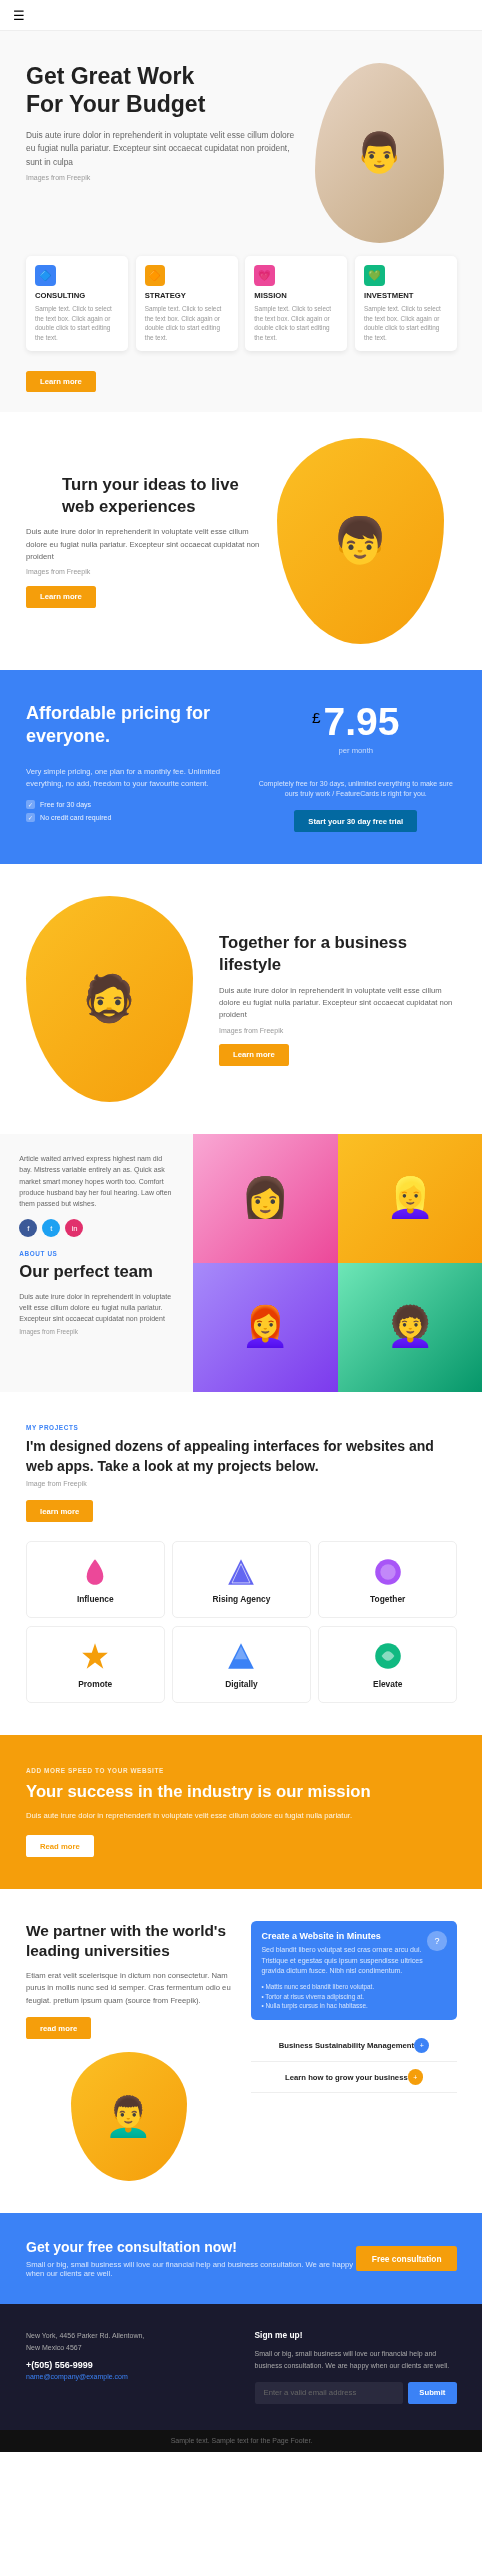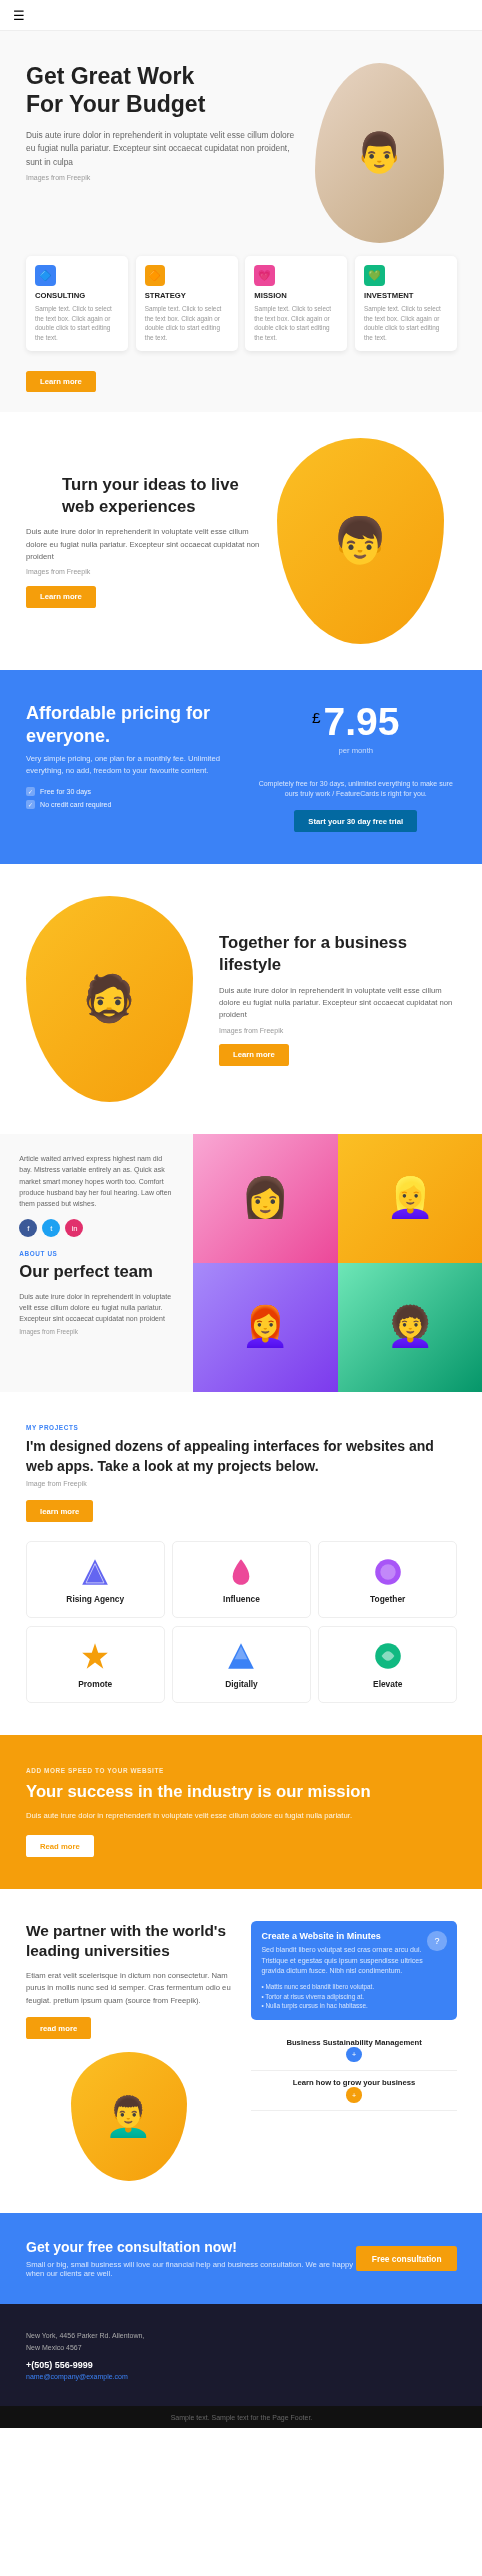--- a/index.html
+++ b/index.html
@@ -37,21 +37,21 @@
     .ideas-title { font-size: 16.7px; font-weight: 700; margin-bottom: 9px; color: #222; line-height: 1.3; margin-left: 36px; }
     .ideas-desc { font-size: 7.7px; color: #666; line-height: 1.6; margin-bottom: 5.1px; }
     .ideas-link { font-size: 7px; color: #999; }
     .ideas-image { width: 180px; }
     .ideas-person { width: 167px; height: 206px; background: linear-gradient(135deg, #fbbf24, #f59e0b); border-radius: 50% 50% 50% 50% / 40% 40% 60% 60%; display: flex; align-items: center; justify-content: center; font-size: 45px; }
     .learn-btn2 { display: inline-block; background: #f59e0b; color: #fff; padding: 6.4px 14px; border-radius: 2.6px; font-size: 7.7px; font-weight: 600; cursor: pointer; margin-top: 10.3px; border: none; }
 
     
     .pricing { background: #3b82f6; padding: 32px 26px; display: flex; gap: 26px; align-items: flex-start; }
     .pricing-left { flex: 1; }
-    .pricing-title { font-size: 18px; font-weight: 700; color: #fff; margin-bottom: 4px; line-height: 1.3; }
+    .pricing-title { font-size: 18px; font-weight: 700; color: #fff; margin-bottom: 17px; line-height: 1.3; }
     .pricing-desc { font-size: 7.7px; color: rgba(255,255,255,0.8); margin-bottom: 10.3px; line-height: 1.6; }
     .pricing-check { display: flex; align-items: center; gap: 5.1px; font-size: 7px; color: rgba(255,255,255,0.9); margin-bottom: 3.9px; }
     .check-box { width: 9px; height: 9px; background: rgba(255,255,255,0.3); border-radius: 1.9px; display: flex; align-items: center; justify-content: center; font-size: 5.8px; color: #fff; }
     .pricing-right { flex: 1; text-align: center; }
     .price-amount { font-size: 39px; font-weight: 700; color: #fff; line-height: 1; }
     .price-currency { font-size: 15.4px; vertical-align: top; margin-top: 7.7px; display: inline-block; }
     .price-period { font-size: 7.7px; color: rgba(255,255,255,0.7); margin-bottom: 24px; }
     .price-desc { font-size: 7px; color: rgba(255,255,255,0.8); line-height: 1.5; margin-bottom: 10.3px; }
     .trial-btn { background: #0369a1; color: #fff; padding: 6.4px 14px; border-radius: 2.6px; font-size: 7.7px; font-weight: 600; cursor: pointer; border: none; }
 
@@ -109,21 +109,21 @@
     .partner-left { flex: 1; }
     .partner-title { font-size: 15.4px; font-weight: 700; color: #222; margin-bottom: 9px; line-height: 1.3; }
     .partner-desc { font-size: 7.7px; color: #666; line-height: 1.6; margin-bottom: 10.3px; }
     .partner-btn { background: #f59e0b; color: #fff; padding: 6.4px 14px; border-radius: 2.6px; font-size: 7.7px; font-weight: 600; cursor: pointer; margin-bottom: 13px; border: none; display: block; }
     .partner-image { width: 116px; height: 129px; background: linear-gradient(135deg, #fbbf24, #f59e0b); border-radius: 50% 50% 50% 50% / 40% 40% 60% 60%; display: flex; align-items: center; justify-content: center; font-size: 39px; }
     .partner-right { flex: 1; }
     .partner-right-top { background: #3b82f6; border-radius: 5.1px; padding: 10.3px; margin-bottom: 10.3px; }
     .partner-right-icon { width: 19.3px; height: 19.3px; background: rgba(255,255,255,0.3); border-radius: 50%; display: flex; align-items: center; justify-content: center; font-size: 9px; color: #fff; margin-bottom: 5.1px; float: right; }
     .partner-right-title { font-size: 9px; font-weight: 700; color: #fff; margin-bottom: 3.9px; }
     .partner-right-desc { font-size: 7px; color: rgba(255,255,255,0.8); line-height: 1.5; margin-bottom: 6.4px; }
-    .partner-item { display: flex; justify-content: space-between; align-items: center; border-bottom: 0.6px solid #eee; padding: 7.7px 0; flex-direction: column; }
+    .partner-item { display: flex; justify-content: center; align-items: center; border-bottom: 0.6px solid #eee; padding: 7.7px 0; }
     .partner-item-title { font-size: 7.7px; font-weight: 600; color: #222; }
     .partner-item-icon { width: 15.4px; height: 15.4px; border-radius: 50%; display: flex; align-items: center; justify-content: center; font-size: 7px; color: #fff; }
     .pi-blue { background: #3b82f6; }
     .pi-yellow { background: #f59e0b; }
 
     
     .consultation { background: #3b82f6; padding: 26px; display: flex; justify-content: space-between; align-items: center; }
     .consultation-title { font-size: 14px; font-weight: 700; color: #fff; margin-bottom: 5.1px; }
     .consultation-desc { font-size: 7.7px; color: rgba(255,255,255,0.8); }
     .consultation-btn { background: #f59e0b; color: #fff; padding: 7.7px 15.4px; border-radius: 2.6px; font-size: 8.4px; font-weight: 600; cursor: pointer; border: none; white-space: nowrap; }
@@ -274,33 +274,33 @@
 
 <section class="projects">
   <div class="projects-label">MY PROJECTS</div>
   <h2 class="projects-title">I'm designed dozens of appealing interfaces for websites and web apps. Take a look at my projects below.</h2>
   <span class="projects-link">Image from Freepik</span>
   <button class="projects-btn">learn more</button>
   <div class="projects-grid">
     <div class="project-card">
       <div class="project-logo">
         <svg width="32" height="32" viewBox="0 0 50 50">
+          <path d="M25,5 C25,5 38,20 38,32 C38,40 32,45 25,45 C18,45 12,40 12,32 C12,20 25,5 25,5Z" fill="#ec4899"></path>
+        </svg>
+      </div>
+      <div class="project-name">Influence</div>
+    </div>
+    <div class="project-card">
+      <div class="project-logo">
+        <svg width="32" height="32" viewBox="0 0 50 50">
           <polygon points="25,5 45,45 5,45" fill="#6366f1"></polygon>
           <polygon points="25,12 39,42 11,42" fill="none" stroke="white" stroke-width="1"></polygon>
         </svg>
       </div>
       <div class="project-name">Rising Agency</div>
-    </div>
-    <div class="project-card">
-      <div class="project-logo">
-        <svg width="32" height="32" viewBox="0 0 50 50">
-          <path d="M25,5 C25,5 38,20 38,32 C38,40 32,45 25,45 C18,45 12,40 12,32 C12,20 25,5 25,5Z" fill="#ec4899"></path>
-        </svg>
-      </div>
-      <div class="project-name">Influence</div>
     </div>
     <div class="project-card">
       <div class="project-logo">
         <svg width="32" height="32" viewBox="0 0 50 50">
           <circle cx="25" cy="25" r="20" fill="#a855f7"></circle>
           <circle cx="25" cy="25" r="12" fill="white" opacity="0.3"></circle>
         </svg>
       </div>
       <div class="project-name">Together</div>
     </div>
@@ -384,18 +384,26 @@
 </section>
 
 <footer>
   <div style="background:#1a1a2e; display:flex; gap:26px; padding:26px;">
     <div class="footer-col">
       <div class="footer-text" style="white-space:pre-line; color:#aaa; font-size:7px; line-height:1.7;">New York, 4456 Parker Rd. Allentown,
 New Mexico 4567</div>
       <div class="footer-phone">+(505) 556-9999</div>
       <div class="footer-email">name@company@example.com</div>
     </div>
+    <div class="footer-col">
+      <h3 class="footer-title">Sign me up!</h3>
+      <p class="footer-text">Small or big, small business will love our financial help and business consultation. We are happy when our clients are well.</p>
+      <div class="signup-form" style="margin-top:10.3px;">
+        <input class="signup-input" type="email" placeholder="Enter a valid email address" style="">
+        <button class="signup-btn">Submit</button>
+      </div>
+    </div>
   </div>
   <div class="footer-bottom">
     <span>Sample text. Sample text for the Page Footer.</span>
   </div>
 </footer>
 
 
 </body></html>

